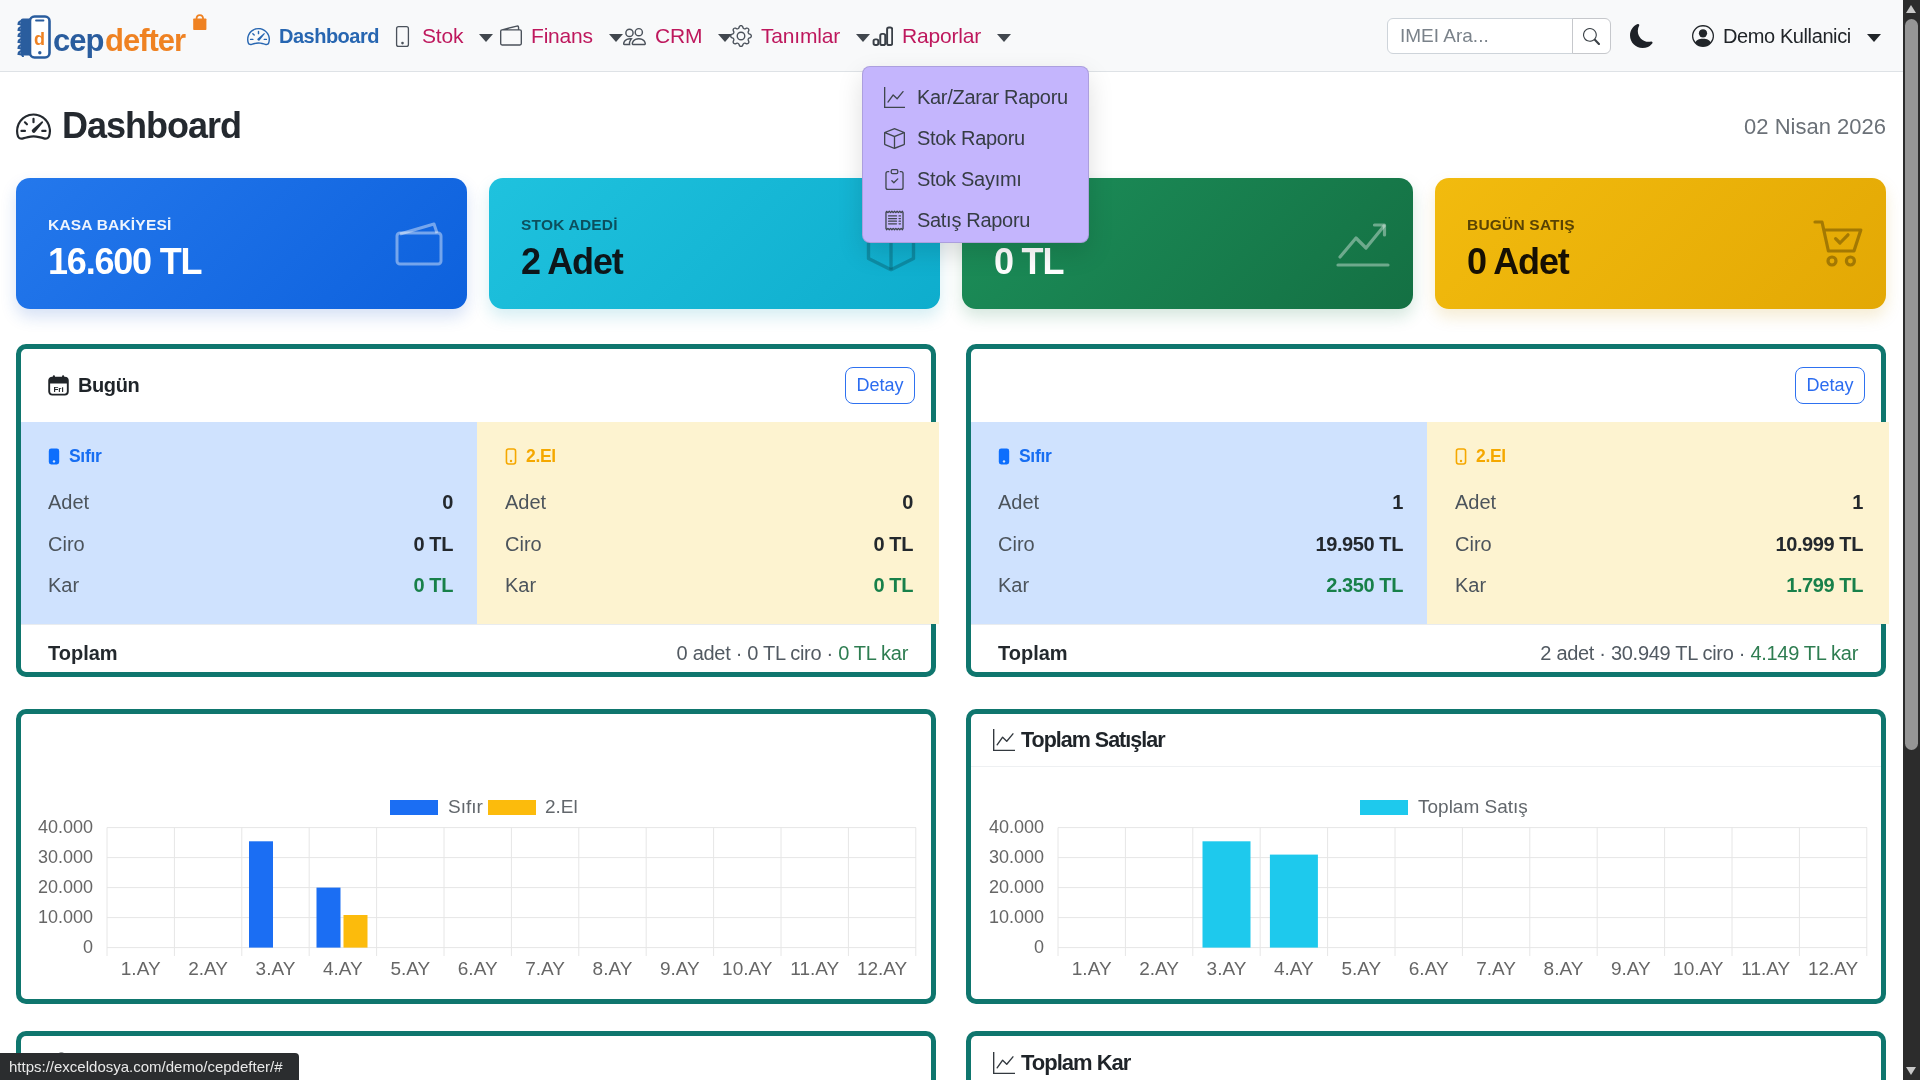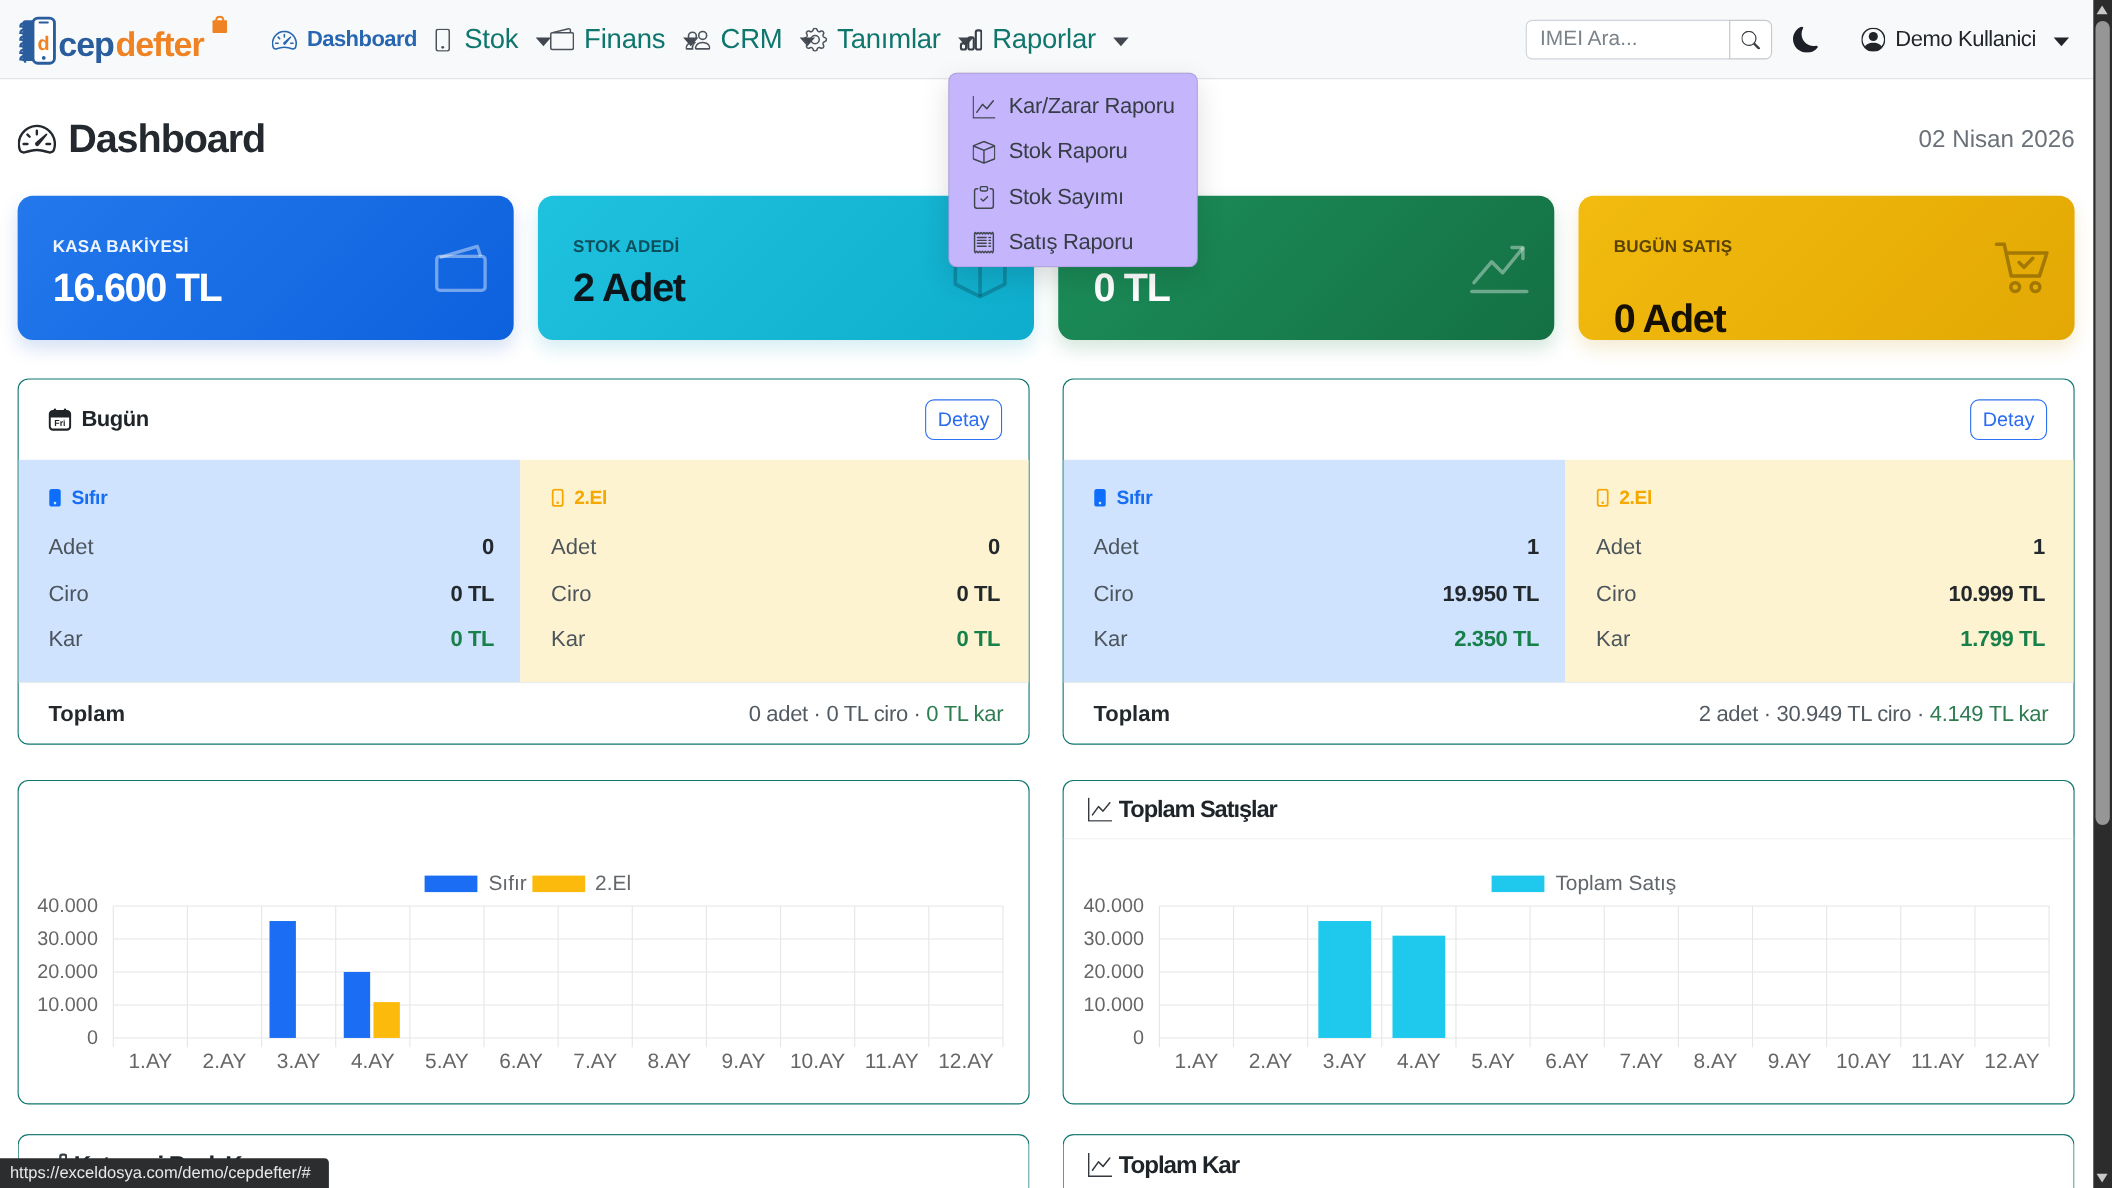--- a/index.html
+++ b/index.html
@@ -5,21 +5,21 @@
 <style>
   * { margin:0; padding:0; box-sizing:border-box; }
   html,body { width:1920px; height:1080px; overflow:hidden; }
   body { font-family:"Liberation Sans", sans-serif; background:#fff; color:#212529; }
   .abs { position:absolute; }
   #app { position:relative; width:1920px; height:1080px; overflow:hidden; }
 
   
   #navbar { left:0; top:0; width:1903px; height:72px; background:#f8f9fa; border-bottom:1px solid #dee2e6; }
   .navitem { position:absolute; top:0; height:72px; display:flex; align-items:center; gap:9px;
-             font-size:25px; color:#0f766e; white-space:nowrap; letter-spacing:-0.2px; }
+             font-size:21px; color:#be185d; white-space:nowrap; letter-spacing:-0.2px; }
   .caret { display:inline-block; width:0; height:0; border-left:7px solid transparent;
            border-right:7px solid transparent; border-top:8px solid #41474e; margin-left:7px; margin-top:4px; }
 
   #search { left:1387px; top:18px; width:224px; height:36px; }
   #search input { position:absolute; left:0; top:0; width:186px; height:36px; border:1px solid #ced4da;
                   border-radius:6px 0 0 6px; padding:0 12px; font-size:19px; color:#701a75;
                   font-family:"Liberation Sans",sans-serif; background:#fff; outline:none; }
   #search input::placeholder { color:#7a828a; }
   #searchbtn { position:absolute; left:185px; top:0; width:39px; height:36px; border:1px solid #c6c8cc;
                border-radius:0 6px 6px 0; background:#fff; display:flex; align-items:center; justify-content:center; }
@@ -43,24 +43,24 @@
   #card1 { left:16px;  background:linear-gradient(135deg,#2478ec 0%,#0d61dd 100%); box-shadow:0 8px 16px rgba(30,90,200,.18);}
   #card2 { left:489px; background:linear-gradient(135deg,#1fc2de 0%,#0eadcd 100%); box-shadow:0 8px 16px rgba(20,160,190,.18);}
   #card3 { left:962px; background:linear-gradient(135deg,#1c8f5a 0%,#147043 100%); box-shadow:0 8px 16px rgba(20,120,70,.18);}
   #card4 { left:1435px;background:linear-gradient(135deg,#f2bb0e 0%,#e3a804 100%); box-shadow:0 8px 16px rgba(200,150,10,.18);}
   #card1 .lbl { color:rgba(255,255,255,0.92); }
   #card1 .val { color:#fff; }
   #card2 .lbl { color:rgba(8,48,56,0.78); }
   #card2 .val { color:#0d161a; }
   #card3 .val { color:#fff; }
   #card4 .lbl { color:rgba(62,46,2,0.85); }
-  #card4 .val { color:#161003;margin-top:28px; }
-
-  
-  .panel { position:absolute; background:#fff; border:1px solid #0f766e; border-radius:10px; }
+  #card4 .val { color:#161003; }
+
+  
+  .panel { position:absolute; background:#fff; border:5px solid #0f766e; border-radius:10px; }
   .p-sum { top:344px; width:920px; height:333px; }
   #panelA { left:16px; } #panelB { left:966px; }
   .p-head { position:absolute; left:0; top:0; width:100%; height:73px; display:flex; align-items:center; gap:9px; padding-left:27px; }
   .p-head .tt { font-size:20px; font-weight:bold; color:#1f2429; letter-spacing:-0.4px; }
   .detay { position:absolute; top:18px; left:824px; width:70px; height:37px; border:1.5px solid #2e71f0; border-radius:8px;
            color:#2b6cf0; font-size:18px; display:flex; align-items:center; justify-content:center; background:#fff; }
   .half { position:absolute; top:73px; height:202px; }
   .half.blue { left:0; width:456px; background:#cfe2fe; }
   .half.yell { left:456px; width:462px; background:#fdf3d0; }
   .h-head { position:absolute; display:flex; align-items:center; gap:9px; font-size:17.5px; font-weight:bold; top:97px; letter-spacing:-0.3px; }

